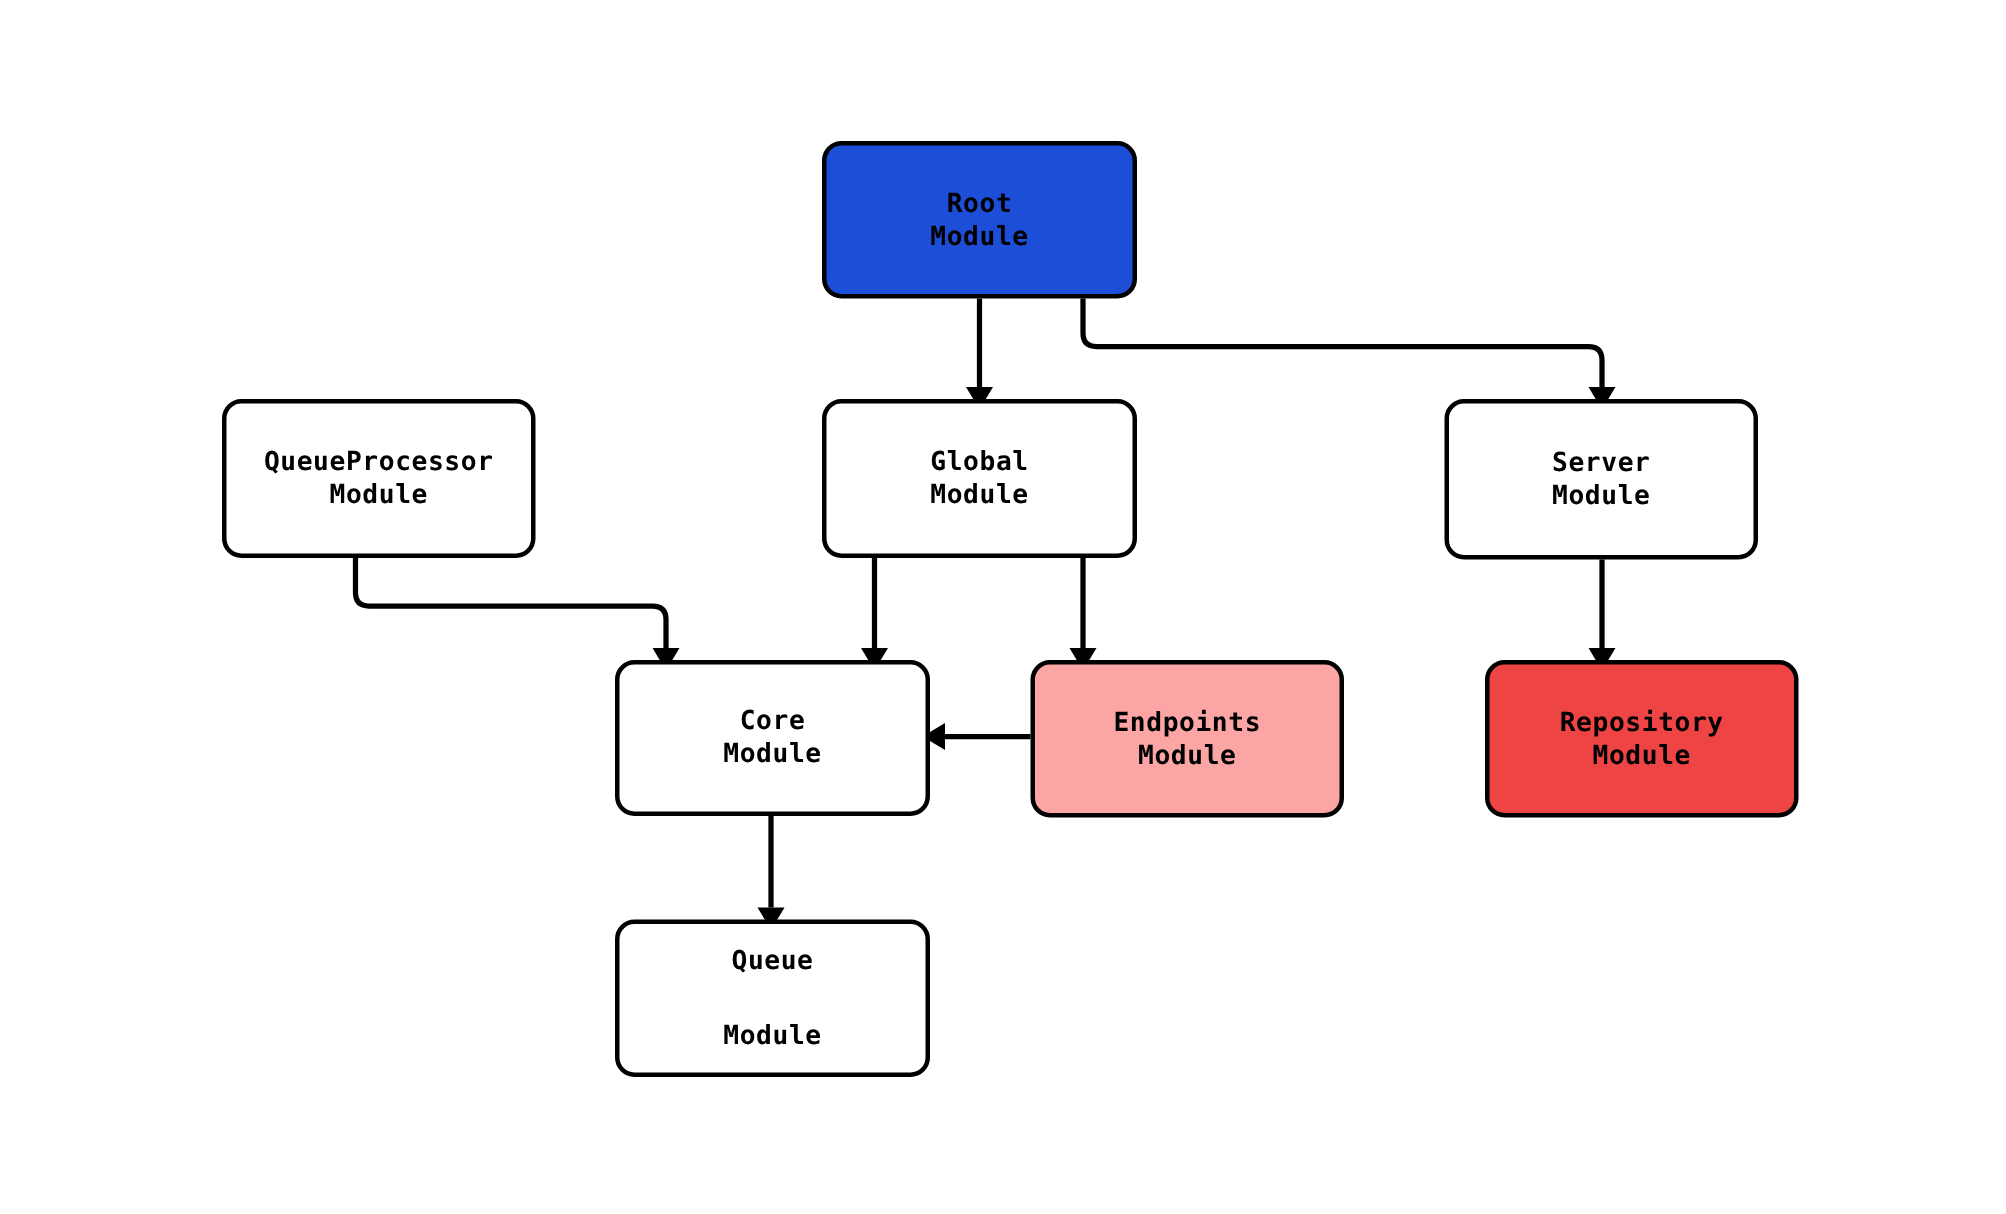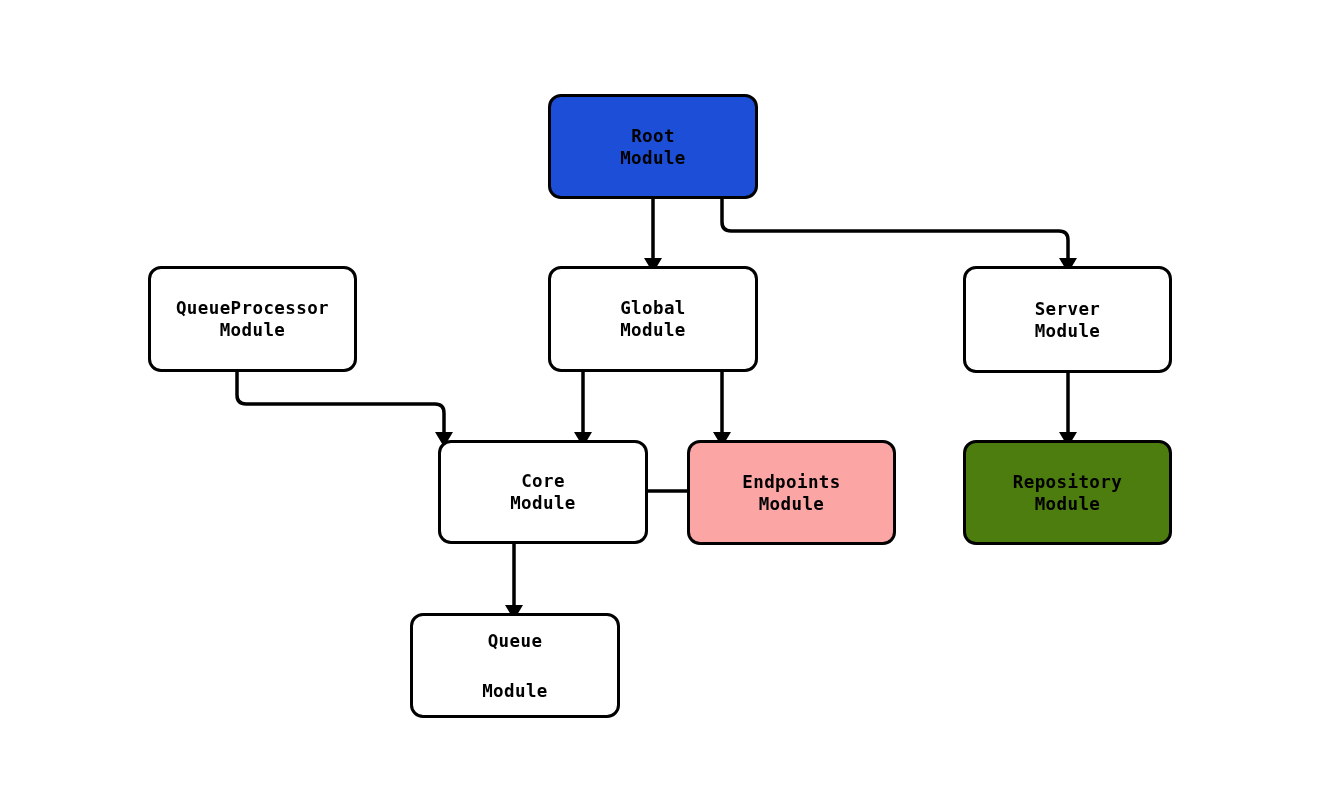--- a/index.html
+++ b/index.html
@@ -90,29 +90,29 @@
         <span class="node-label">Module</span>
       </div>
       <div class="node" style="left: 548px; top: 266px; width: 210px; height: 106px; border-color: rgb(0, 0, 0); background: rgb(255, 255, 255);">
         <span class="node-label">Global</span>
         <span class="node-label">Module</span>
       </div>
       <div class="node" style="left: 963px; top: 266px; width: 209px; height: 107px; border-color: rgb(0, 0, 0); background: rgb(255, 255, 255);">
         <span class="node-label">Server</span>
         <span class="node-label">Module</span>
       </div>
-      <div class="node" style="left: 410px; top: 440px; width: 210px; height: 104px; border-color: rgb(0, 0, 0); background: rgb(255, 255, 255); margin-left: 28px;">
+      <div class="node" style="left: 410px; top: 440px; width: 210px; height: 104px; border-color: rgb(0, 0, 0); background: rgb(255, 255, 255);">
         <span class="node-label">Core</span>
         <span class="node-label">Module</span>
       </div>
       <div class="node" style="left: 687px; top: 440px; width: 209px; height: 105px; border-color: rgb(0, 0, 0); background: #fca5a5;">
         <span class="node-label">Endpoints</span>
         <span class="node-label">Module</span>
       </div>
-      <div class="node" style="left: 963px; top: 440px; width: 209px; height: 105px; border-color: rgb(0, 0, 0); background: #4d7c0f;">
+      <div class="node" style="left: 990px; top: 440px; width: 209px; height: 105px; border-color: rgb(0, 0, 0); background: #ef4444;">
         <span class="node-label">Repository</span>
         <span class="node-label">Module</span>
       </div>
       <div class="node" style="left: 410px; top: 613px; width: 210px; height: 105px; border-color: rgb(0, 0, 0); background: rgb(255, 255, 255); gap: 28px;">
         <span class="node-label">Queue</span>
         <span class="node-label">Module</span>
       </div>
     </div>
 
 </div>

